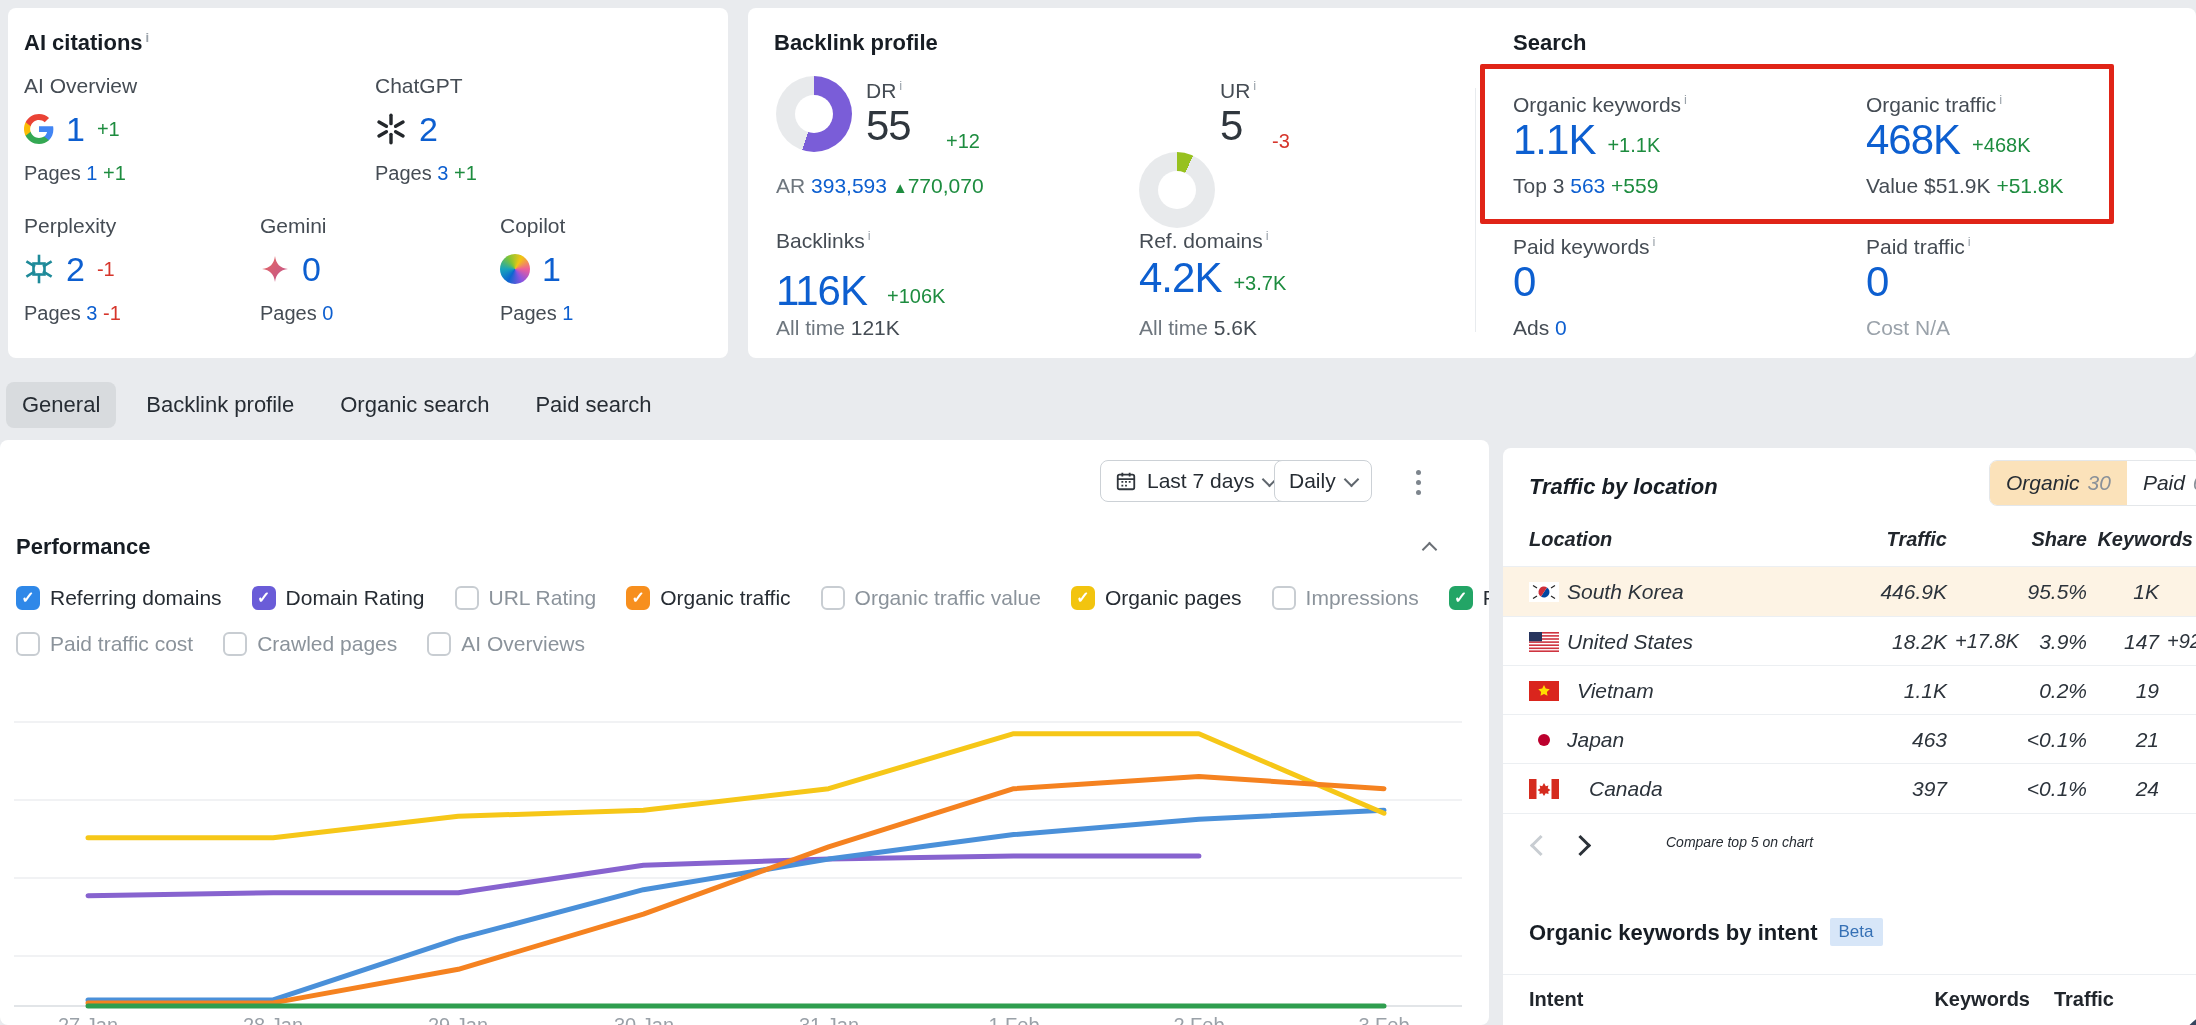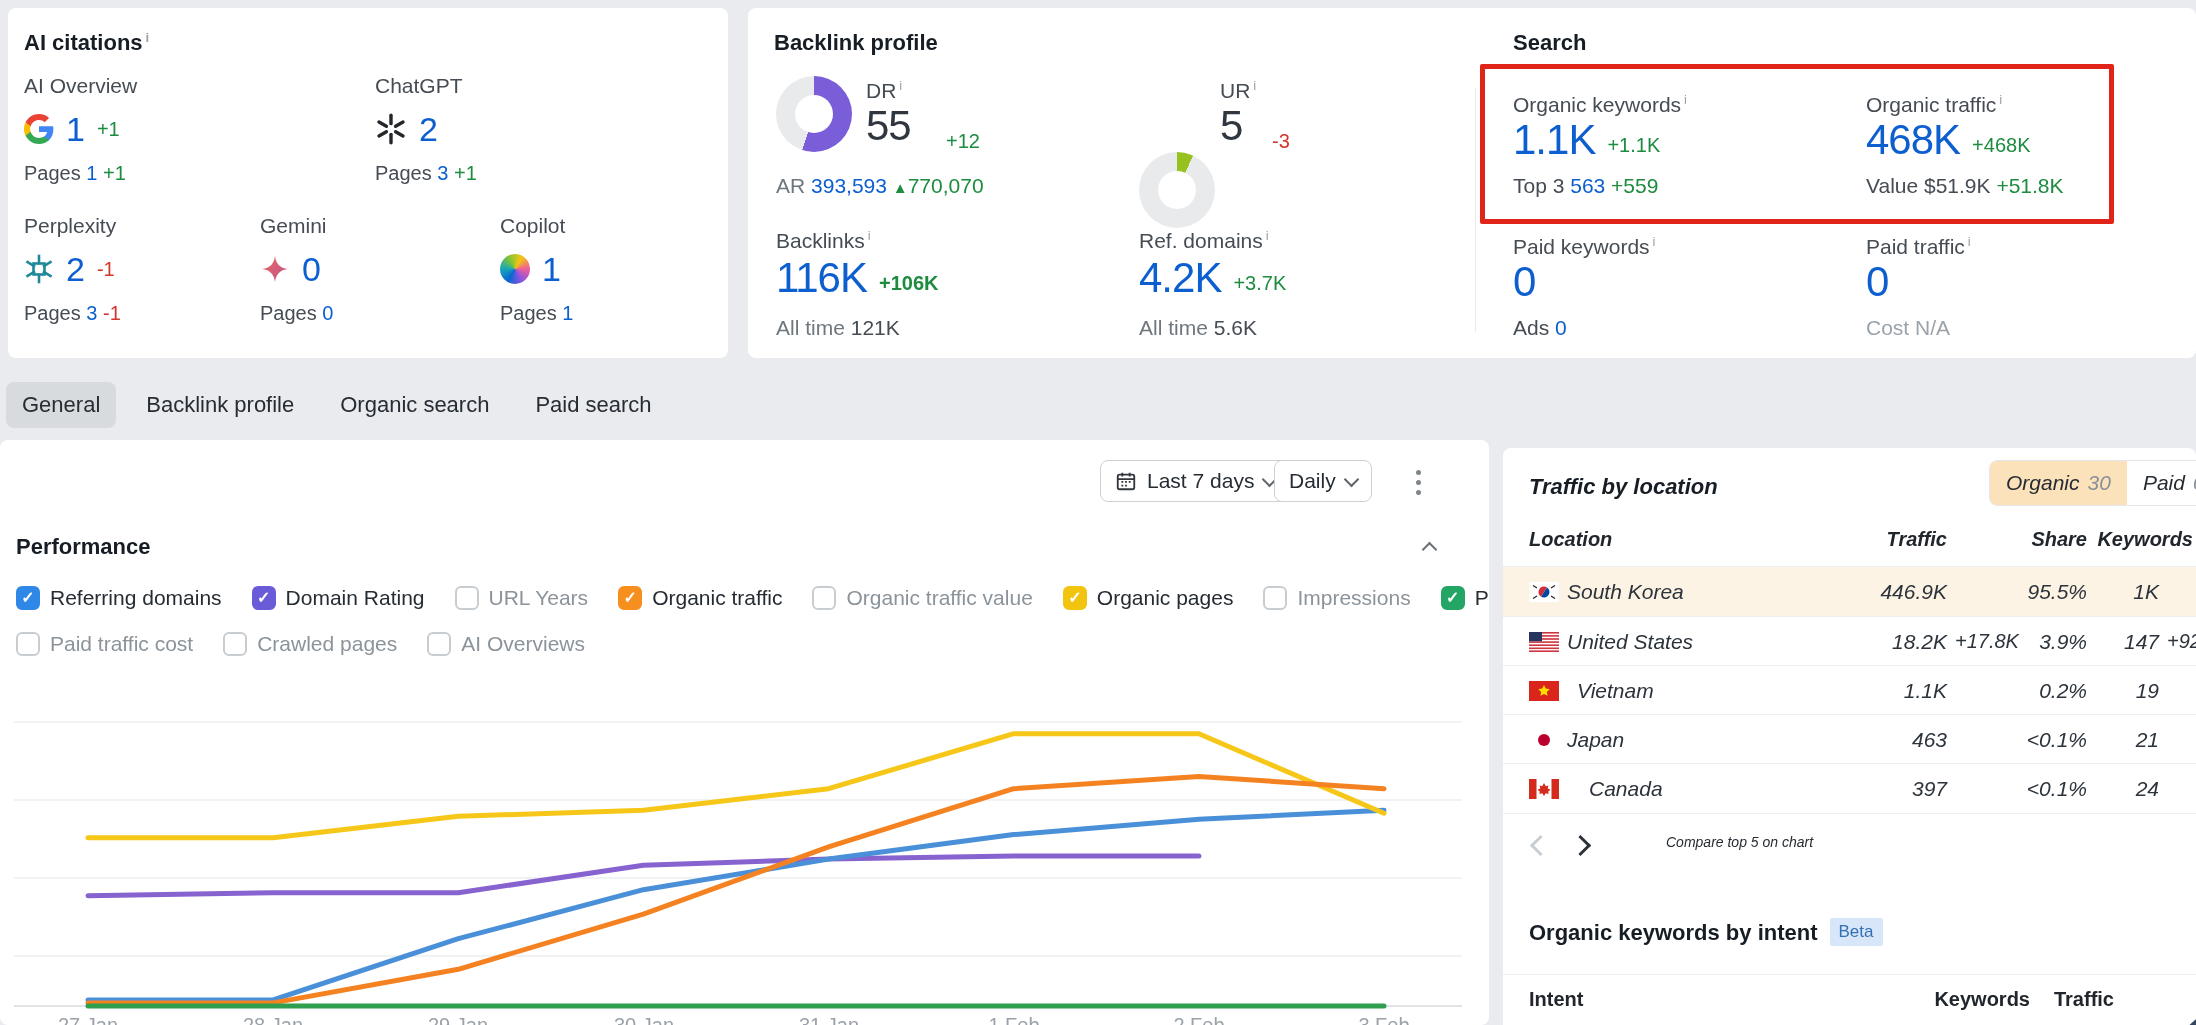--- a/index.html
+++ b/index.html
@@ -213,23 +213,23 @@
   <div class="abs donut" id="ur-donut" style="left: 391px; top: 68px; background: conic-gradient(rgb(151, 193, 31) 0deg, rgb(151, 193, 31) 7%, rgb(232, 234, 236) 7%, rgb(232, 234, 236) 100%);"></div>
   <div class="abs lbl" style="left:472px;top:70px;">
     <span>UR</span><sup class="info">i</sup>
   </div>
   <div class="abs bigdark" style="left:472px;top:94px;">5</div>
   <div class="abs delta red" style="left:524px;top:122px;">-3</div>
 
   <div class="abs lbl" style="left:28px;top:220px;">
     <span>Backlinks</span><sup class="info">i</sup>
   </div>
-  <div class="abs flexv" style="left:28px;top:246px;gap:12px;align-items:flex-end;">
+  <div class="abs flexv" style="left:28px;top:259px;gap:20px;align-items:flex-end;">
     <span class="bigval">116K</span>
-    <span class="delta green" style="padding-bottom:7px;font-weight:bold;">+106K</span>
+    <span class="delta green" style="padding-bottom:7px;">+106K</span>
   </div>
   <div class="abs" style="left:28px;top:308px;font-size:21px;">
     <span class="muted">All time</span>
     <span class="lbl">121K</span>
   </div>
 
   <div class="abs lbl" style="left:391px;top:220px;">
     <span>Ref. domains</span><sup class="info">i</sup>
   </div>
   <div class="abs flexv" style="left:391px;top:246px;gap:12px;align-items:flex-end;">
@@ -336,21 +336,21 @@
       <span class="cbitem on">
         <span class="cb" style="background: rgb(47, 136, 232); border-color: rgb(47, 136, 232);">✓</span>
         <span class="cblab">Referring domains</span>
       </span>
       <span class="cbitem on">
         <span class="cb" style="background: rgb(106, 92, 216); border-color: rgb(106, 92, 216);">✓</span>
         <span class="cblab">Domain Rating</span>
       </span>
       <span class="cbitem">
         <span class="cb"></span>
-        <span class="cblab">URL Years</span>
+        <span class="cblab">URL Rating</span>
       </span>
       <span class="cbitem on">
         <span class="cb" style="background: rgb(247, 143, 30); border-color: rgb(247, 143, 30);">✓</span>
         <span class="cblab">Organic traffic</span>
       </span>
       <span class="cbitem">
         <span class="cb"></span>
         <span class="cblab">Organic traffic value</span>
       </span>
       <span class="cbitem on">

